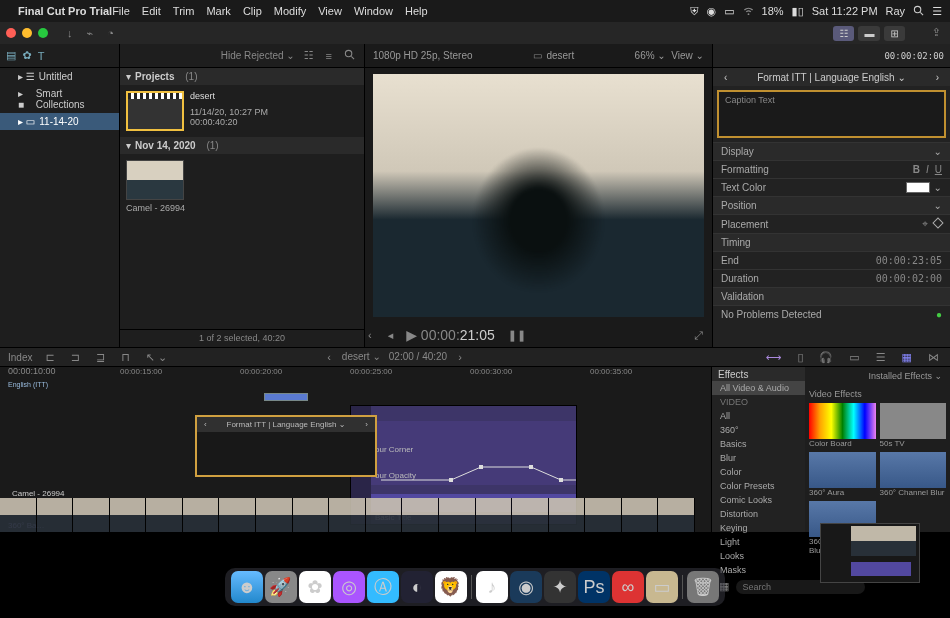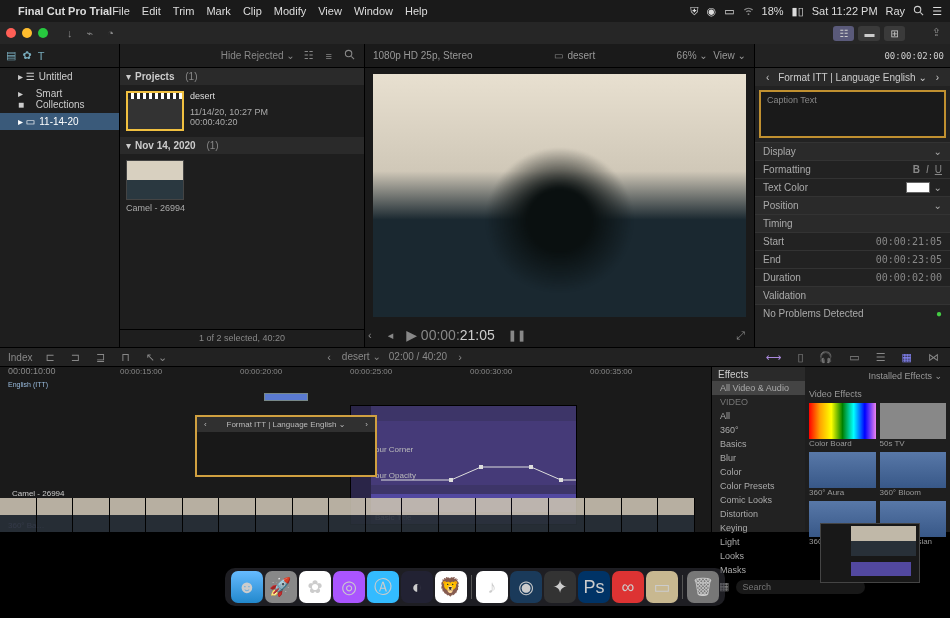--- a/index.html
+++ b/index.html
@@ -37,21 +37,21 @@
 .thumb-info .title { color: #ddd; }
 .sb2-status { height: 18px; text-align: center; font-size: 9px; color: #888; padding-top: 3px; border-top: 1px solid #000; margin-top: auto; }
 .viewer { flex: 1; background: #1a1a1a; display: flex; flex-direction: column; }
 .viewer-top { height: 24px; display: flex; align-items: center; padding: 0 8px; font-size: 10px; color: #999; border-bottom: 1px solid #000; }
 .viewer-top .spacer { flex: 1; }
 .canvas { flex: 1; margin: 6px 8px; background: linear-gradient(to bottom, #e8e0d0 0%, #d0c8b8 40%, #1a2830 60%, #1a2830 100%); position: relative; }
 .silhouette { position: absolute; left: 30%; bottom: 10%; width: 40%; height: 60%; background: radial-gradient(ellipse at center, #0a1010 30%, transparent 70%); filter: blur(1px); }
 .playbar { height: 24px; display: flex; align-items: center; justify-content: center; gap: 10px; font-size: 10px; color: #888; }
 .tc { font-family: monospace; font-size: 14px; color: #888; }
 .tc .cur { color: #ccc; }
-.inspector { width: 196px; background: #222; border-left: 1px solid #000; display: flex; flex-direction: column; }
+.inspector { width: 238px; background: #222; border-left: 1px solid #000; display: flex; flex-direction: column; }
 .insp-top { height: 24px; display: flex; align-items: center; font-size: 9px; position: relative; border-bottom: 1px solid #000; }
 .insp-top .tc2 { margin-left: auto; margin-right: 6px; font-family: monospace; }
 .caption-hdr { height: 18px; background: #2a2a2a; display: flex; align-items: center; padding: 0 6px; font-size: 10px; }
 .caption-hdr .nav { padding: 0 5px; cursor: pointer; }
 .caption-box { margin: 4px; border: 2px solid #c09030; height: 48px; background: #1a1a1a; padding: 3px 6px; font-size: 9px; color: #888; }
 .insp-row { display: flex; align-items: center; padding: 3px 8px; font-size: 10px; color: #aaa; border-top: 1px solid #333; }
 .insp-row .k { flex: 1; }
 .insp-row .v { color: #888; font-family: monospace; }
 .insp-row.hdr { background: #2a2a2a; font-size: 10px; }
 .color-swatch { width: 24px; height: 11px; background: #fff; border: 1px solid #666; }
@@ -245,26 +245,26 @@
       </div>
     <div class="insp-row">
         <span class="k">Text Color</span>
         <span class="color-swatch"></span>
         <span style="margin-left:4px">⌄</span>
       </div>
     <div class="insp-row hdr">
         <span class="k">Position</span>
         <span>⌄</span>
       </div>
+    <div class="insp-row">
+        <span class="k">Placement</span>
+        <span class="v">⌖ <span class="kf-diamond"></span></span>
+      </div>
     <div class="insp-row hdr">
         <span class="k">Timing</span>
-      </div>
-    <div class="insp-row">
-        <span class="k">Start</span>
-        <span class="v">00:00:21:05</span>
       </div>
     <div class="insp-row">
         <span class="k">End</span>
         <span class="v">00:00:23:05</span>
       </div>
     <div class="insp-row">
         <span class="k">Duration</span>
         <span class="v">00:00:02:00</span>
       </div>
     <div class="insp-row hdr">
@@ -397,24 +397,20 @@
         <div>
           <div class="fx-th tv"></div>
           <div class="fx-lbl">50s TV</div>
         </div>
         <div>
           <div class="fx-th aura"></div>
           <div class="fx-lbl">360° Aura</div>
         </div>
         <div>
           <div class="fx-th aura"></div>
-          <div class="fx-lbl">360° Bloom</div>
-        </div>
-        <div>
-          <div class="fx-th aura"></div>
           <div class="fx-lbl">360° Channel Blur</div>
         </div>
         <div>
           <div class="fx-th aura"></div>
           <div class="fx-lbl">360° Gaussian Blur</div>
         </div>
       </div>
   </div>
 </div>
 

